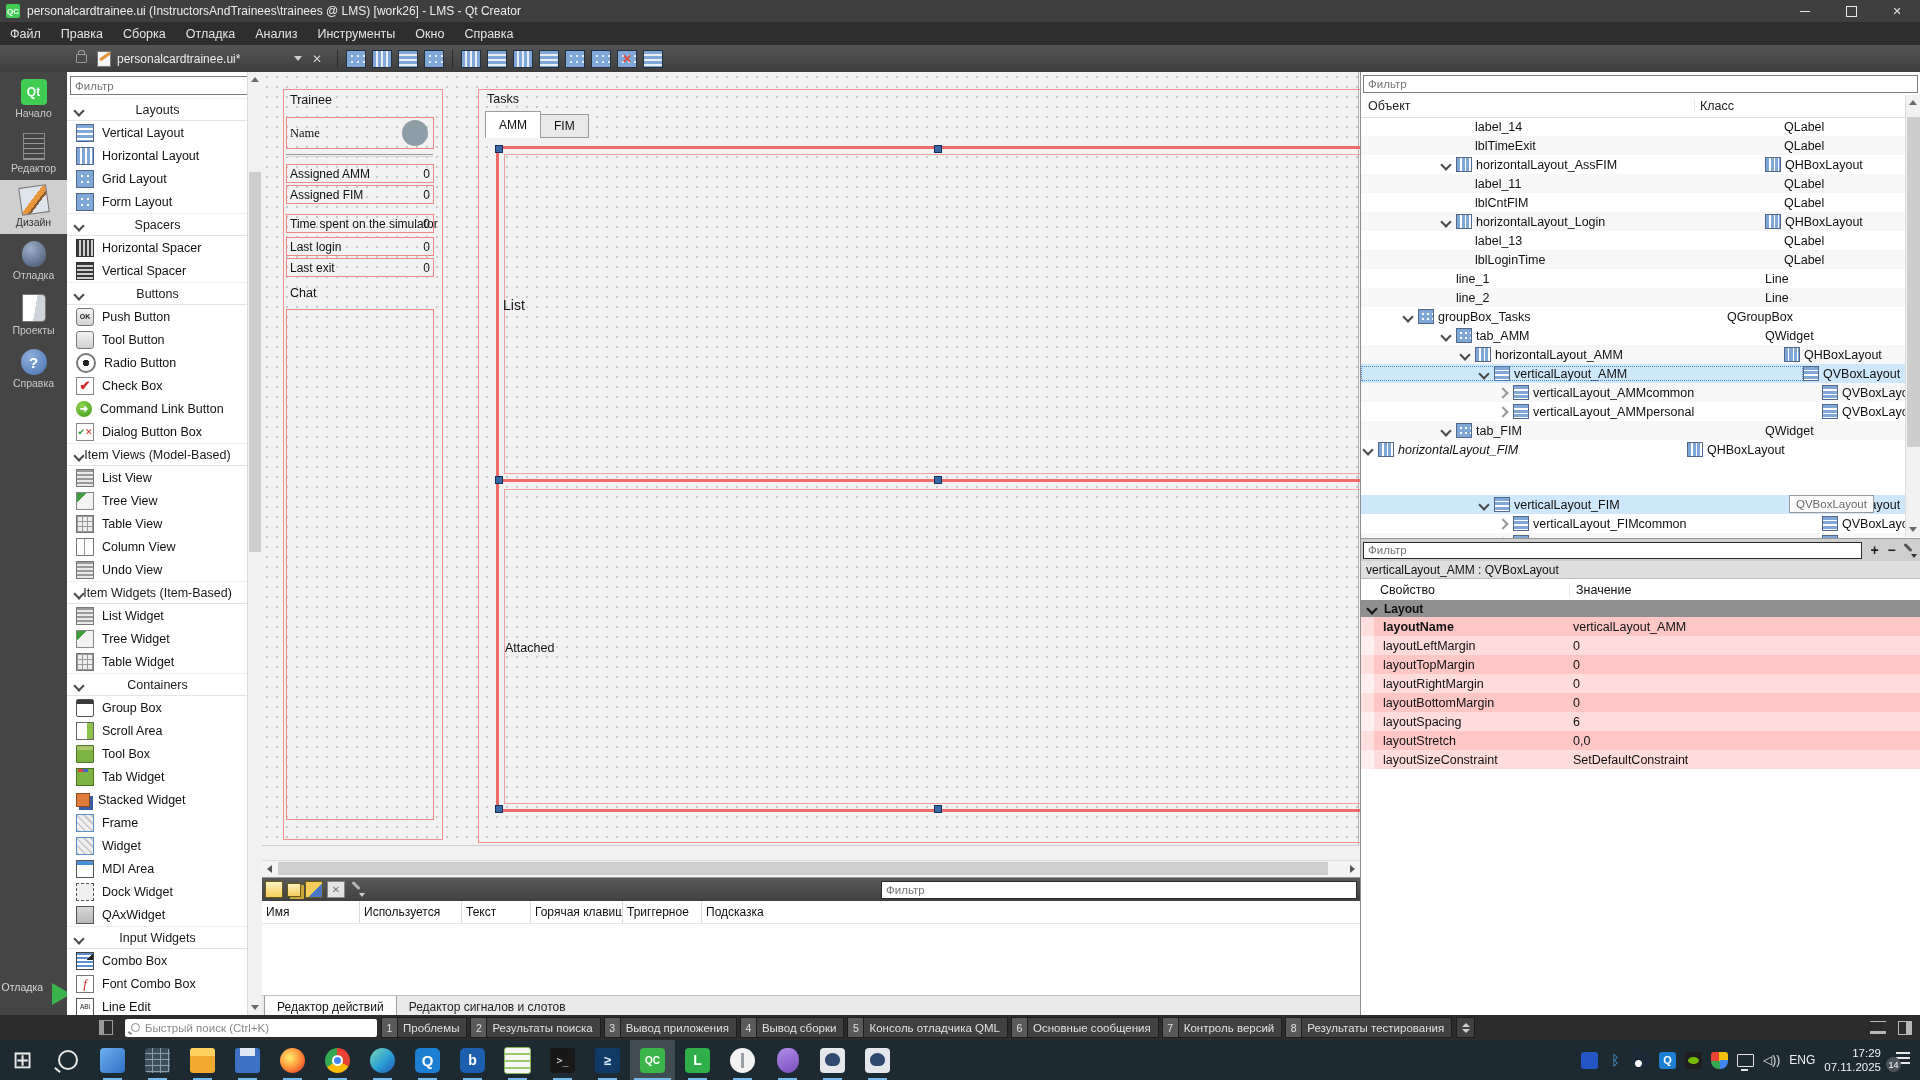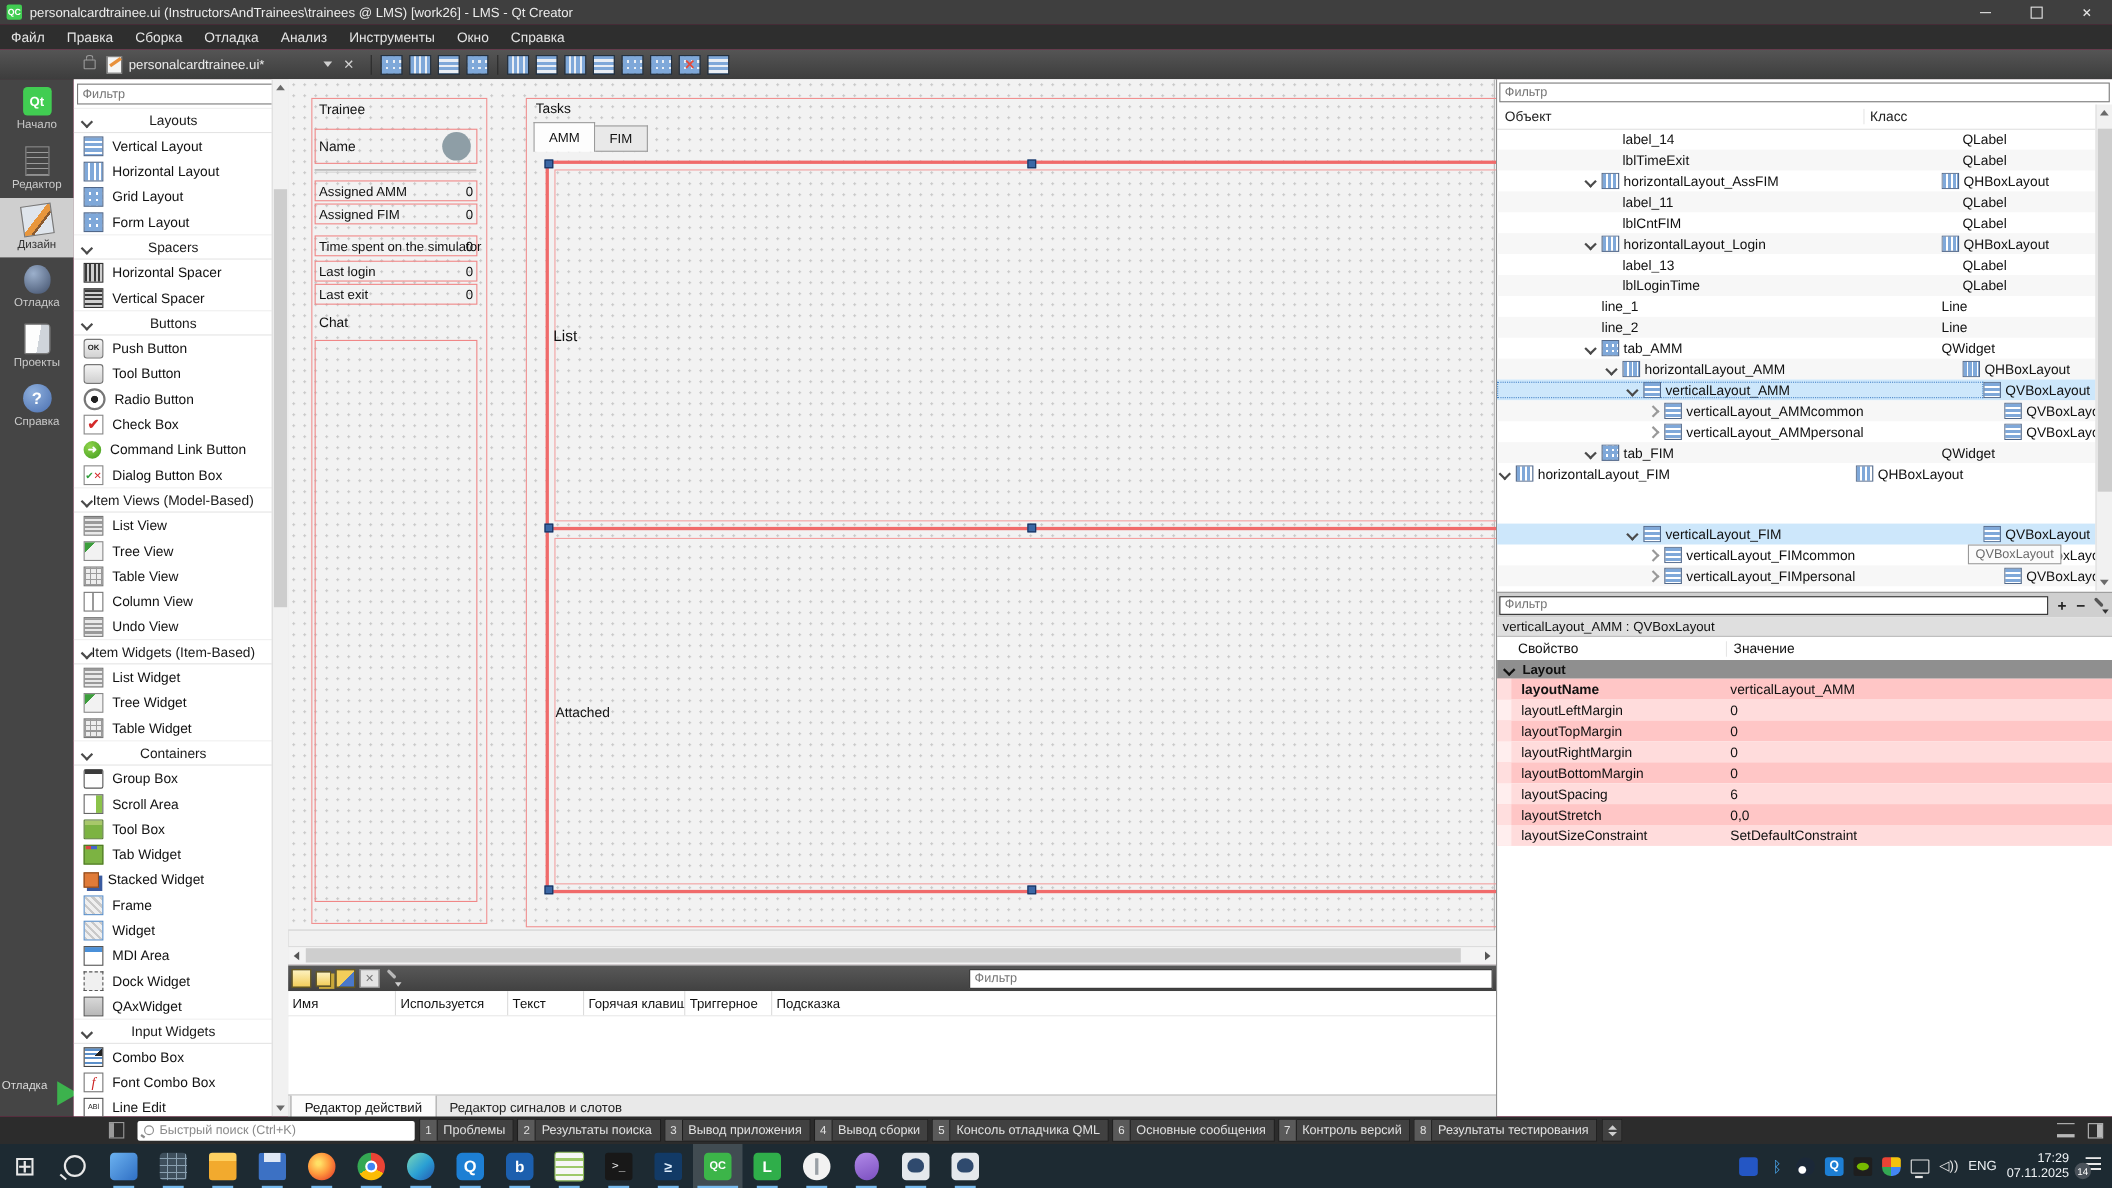--- a/index.html
+++ b/index.html
@@ -124,21 +124,21 @@
   .form-surface{position:absolute;left:0;top:0;right:1px;height:773px;background-color:#f2f2f2;
       background-image:radial-gradient(#c7c7c7 1px,transparent 1.2px);background-size:10px 10px;
       border-right:1px solid #b5b5b5;border-bottom:1px solid #cfcfcf;}
   .hscroll{position:absolute;left:0;bottom:0;width:1098px;height:16px;background:#f3f3f3;border-top:1px solid #dcdcdc;}
   .hs-left{position:absolute;left:5px;top:4px;width:0;height:0;border-top:4px solid transparent;border-bottom:4px solid transparent;border-right:5px solid #555;}
   .hs-right{position:absolute;right:5px;top:4px;width:0;height:0;border-top:4px solid transparent;border-bottom:4px solid transparent;border-left:5px solid #555;}
   .hs-thumb{position:absolute;left:16px;top:1px;width:1050px;height:13px;background:#cecece;}
   .redbox{border:1px solid #f08787;position:absolute;}
   .group-trainee{position:absolute;left:21px;top:17px;width:158px;height:749px;border:1px solid #f09090;}
   .g-title{position:absolute;left:6px;top:3px;font-size:12.5px;color:#111;}
-  .t-name{left:2px;top:27px;width:146px;height:30px;}
+  .t-name{left:2px;top:27px;width:146px;height:30px;font-family:Liberation Serif, serif;}
   .t-name-label{position:absolute;left:3px;top:8px;font-size:12.5px;}
   .t-avatar{position:absolute;right:5px;top:2px;width:26px;height:26px;border-radius:50%;background:#8e9ea6;}
   .t-sep{position:absolute;left:2px;top:64px;width:147px;height:1px;background:#9a9a9a;box-shadow:0 2px 0 #d5d5d5;}
   .t-field{left:2px;width:146px;height:17px;font-size:12px;}
   .t-field .fl{position:absolute;left:3px;top:2px;white-space:nowrap;}
   .t-field .fv{position:absolute;right:3px;top:2px;}
   .t-chat-label{position:absolute;left:6px;top:196px;font-size:12.5px;}
   .t-chat{left:2px;top:219px;width:146px;height:509px;}
   .group-tasks{position:absolute;left:191px;top:17px;width:904px;height:752px;border:1px solid #f09090;margin-left:25px;}
   .tabsrow{position:absolute;left:6px;top:21px;display:flex;align-items:flex-end;height:27px;}
@@ -744,20 +744,32 @@
         <div class="oi-row alt">
           <span class="oi-name" style="padding-left: 78px;">
             <span class="chev-slot"></span>
             <span>line_2</span>
           </span>
           <span class="oi-class">
             <span>Line</span>
           </span>
         </div>
         <div class="oi-row">
+          <span class="oi-name" style="padding-left: 40px;">
+            <span class="chev-slot">
+              <span class="chev open"></span>
+            </span>
+            <span class="oi-ic ic-grid"></span>
+            <span>groupBox_Tasks</span>
+          </span>
+          <span class="oi-class">
+            <span>QGroupBox</span>
+          </span>
+        </div>
+        <div class="oi-row">
           <span class="oi-name" style="padding-left: 78px;">
             <span class="chev-slot">
               <span class="chev open"></span>
             </span>
             <span class="oi-ic ic-grid"></span>
             <span>tab_AMM</span>
           </span>
           <span class="oi-class">
             <span>QWidget</span>
           </span>
@@ -820,21 +832,21 @@
               <span class="chev open"></span>
             </span>
             <span class="oi-ic ic-grid"></span>
             <span>tab_FIM</span>
           </span>
           <span class="oi-class">
             <span>QWidget</span>
           </span>
         </div>
         <div class="oi-row">
-          <span class="oi-name" style="">
+          <span class="oi-name" style=" font-style: italic;">
             <span class="chev-slot">
               <span class="chev open"></span>
             </span>
             <span class="oi-ic ic-hbox"></span>
             <span>horizontalLayout_FIM</span>
           </span>
           <span class="oi-class">
             <span class="oi-ic ic-hbox"></span>
             <span>QHBoxLayout</span>
           </span>

